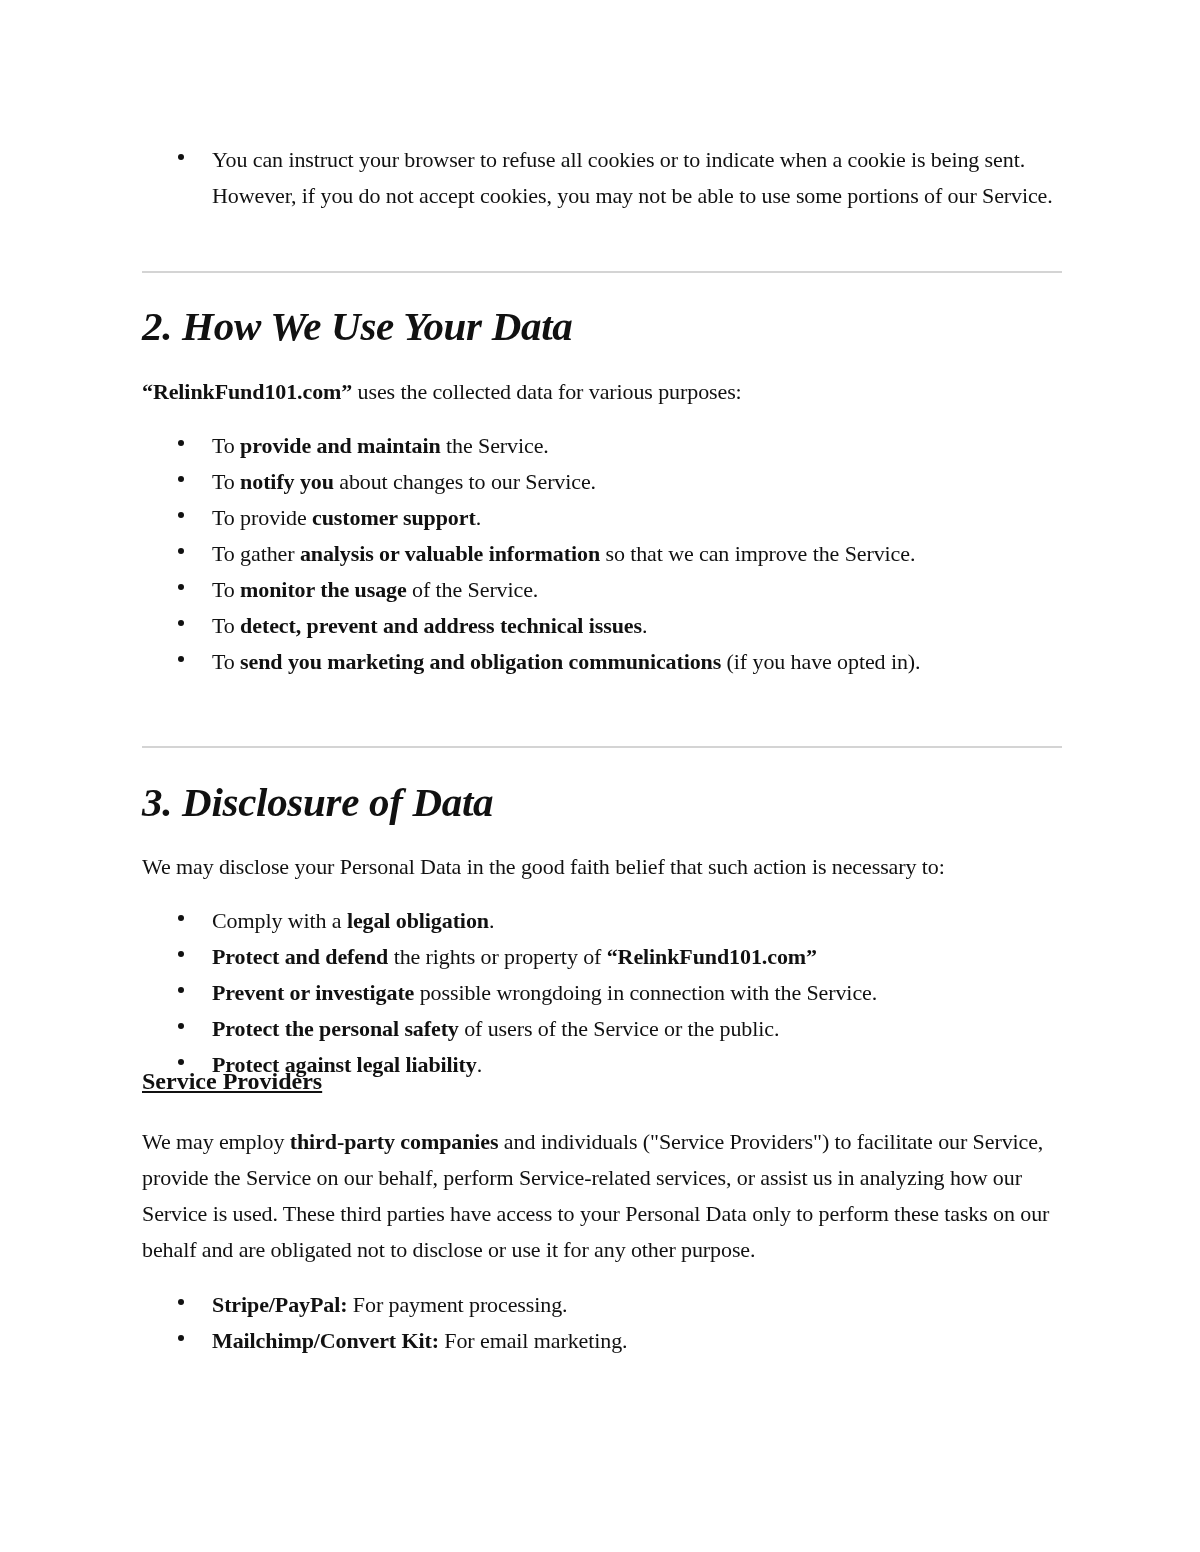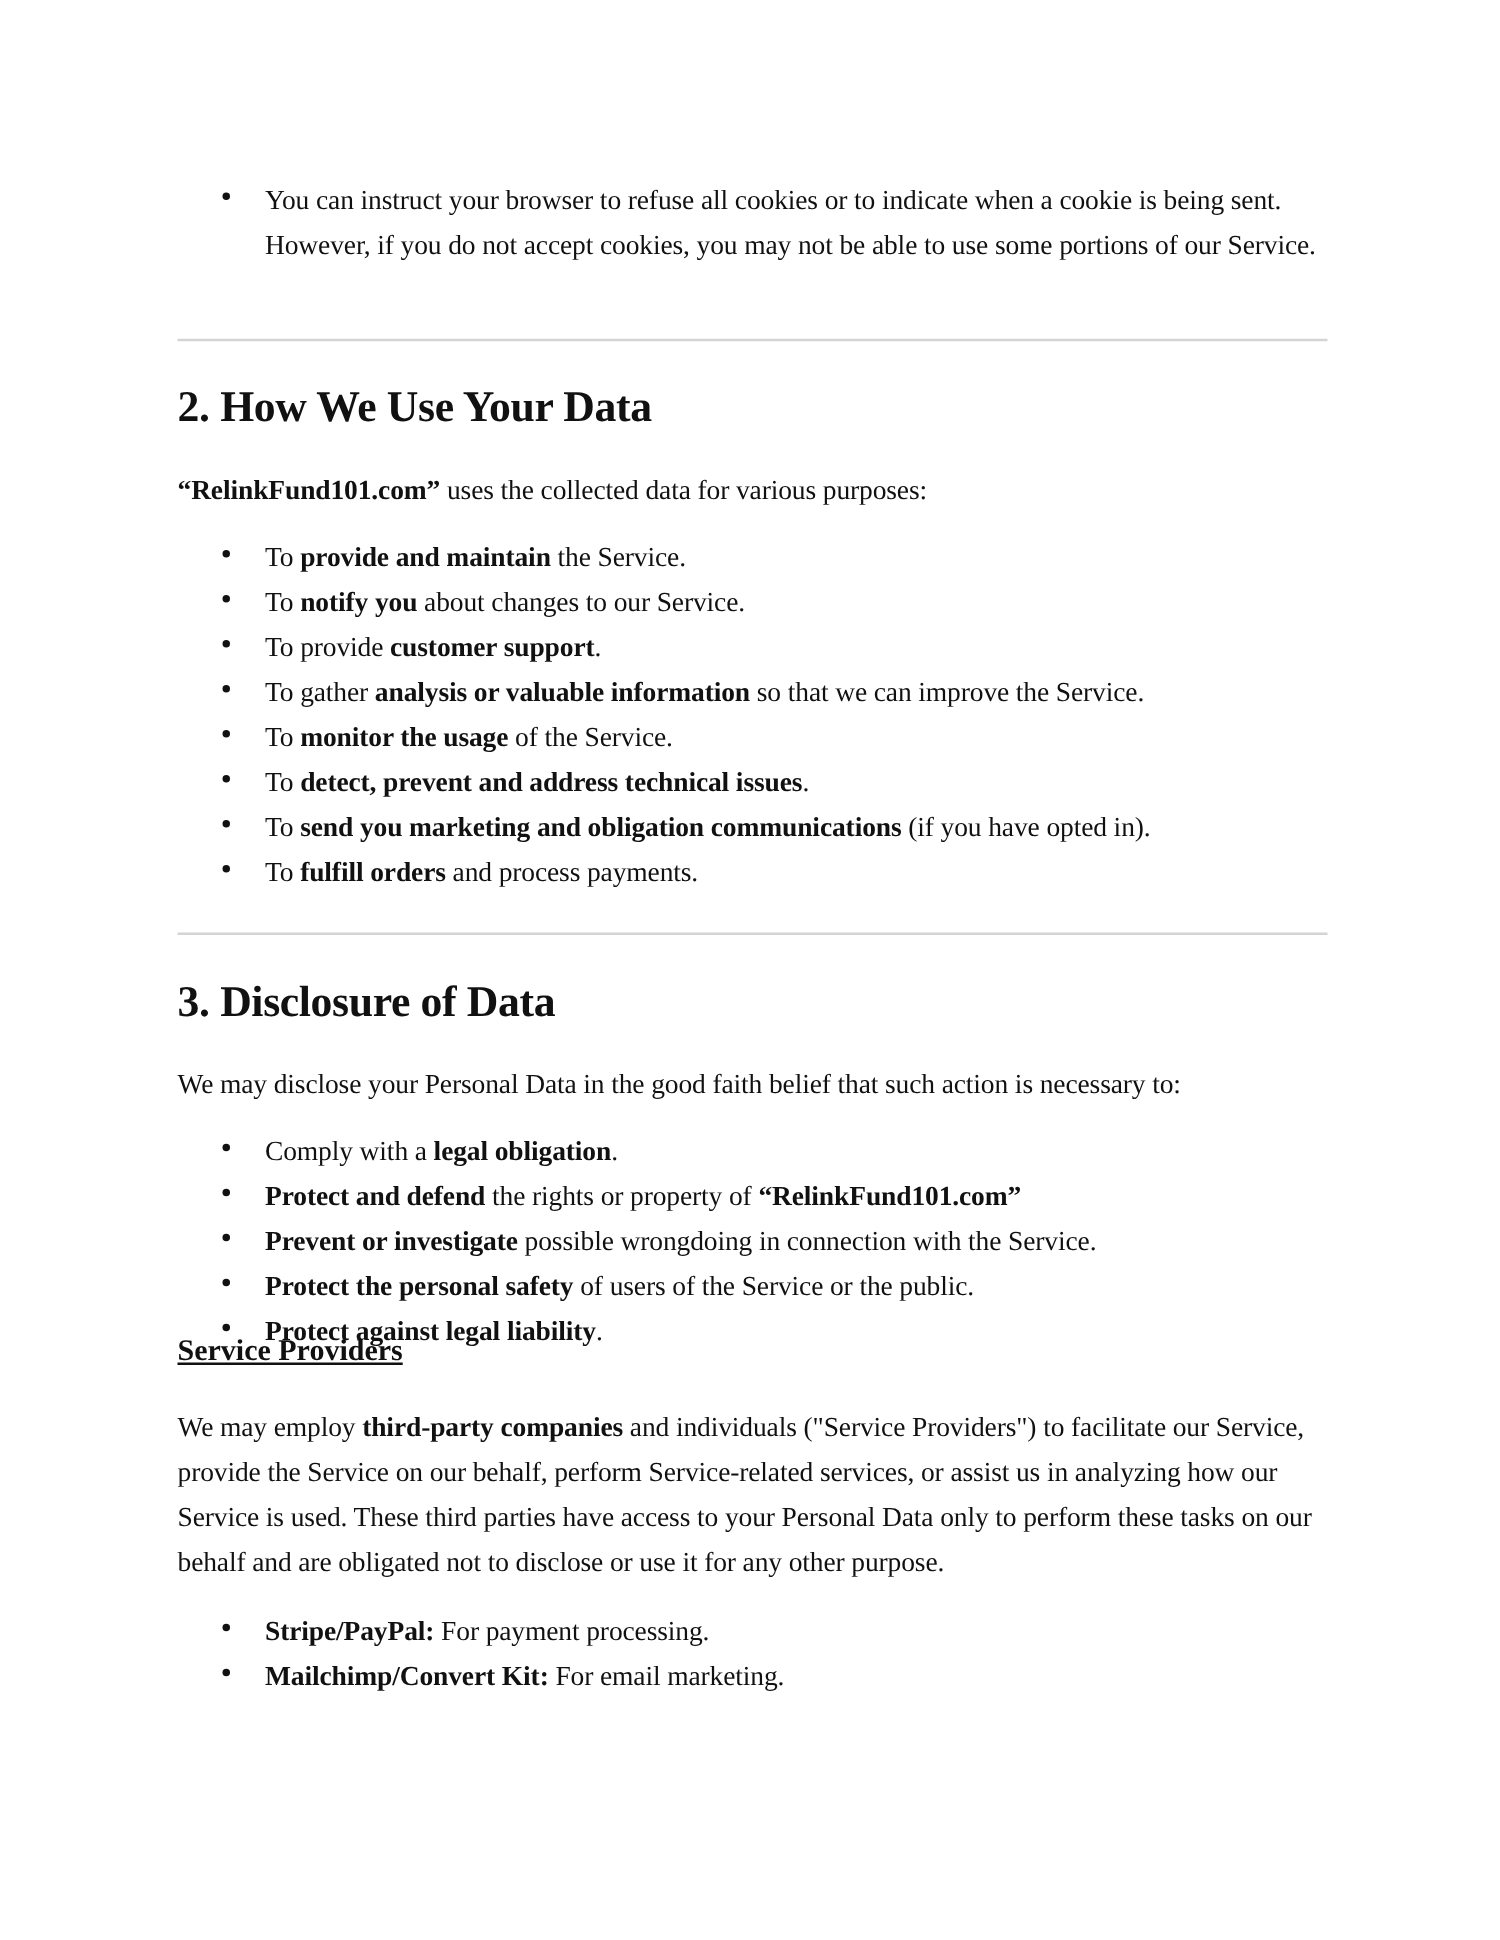--- a/index.html
+++ b/index.html
@@ -50,24 +50,25 @@
       position: absolute;
       left: 0;
       width: 920px;
       height: 0;
       border-top: 2px solid #d4d4d4;
     }
     h2.section-title {
       position: absolute;
       left: 0;
       margin: 0;
-      font-size: 35px;
+      font-size: 41px;
       font-weight: bold;
       line-height: 40px;
       letter-spacing: -0.3px;
+      font-style: italic;
     }
     h3.sub-title {
       position: absolute;
       left: 0;
       margin: 0;
       font-size: 24px;
       font-weight: bold;
       line-height: 28px;
       text-decoration: underline;
     }
@@ -98,21 +99,20 @@
   </p>
 
   <ul class="bullets text block" style="top:428px;">
     <li><span>To </span><b>provide and maintain</b><span> the Service.</span></li>
     <li><span>To </span><b>notify you</b><span> about changes to our Service.</span></li>
     <li><span>To provide </span><b>customer support</b><span>.</span></li>
     <li><span>To gather </span><b>analysis or valuable information</b><span> so that we can improve the Service.</span></li>
     <li><span>To </span><b>monitor the usage</b><span> of the Service.</span></li>
     <li><span>To </span><b>detect, prevent and address technical issues</b><span>.</span></li>
     <li><span>To </span><b>send you marketing and obligation communications</b><span> (if you have opted in).</span></li>
-    <li><span>To </span><b>fulfill orders</b><span> and process payments.</span></li>
   </ul>
 
   <div class="rule" style="top:746px;"></div>
 
   <h2 class="section-title" style="top:782px;text-align:right;">3. Disclosure of Data</h2>
 
   <p class="text block" style="top:849px;">We may disclose your Personal Data in the good faith belief that such action is necessary to:</p>
 
   <ul class="bullets text block" style="top:903px;">
     <li><span>Comply with a </span><b>legal obligation</b><span>.</span><b></b></li>

